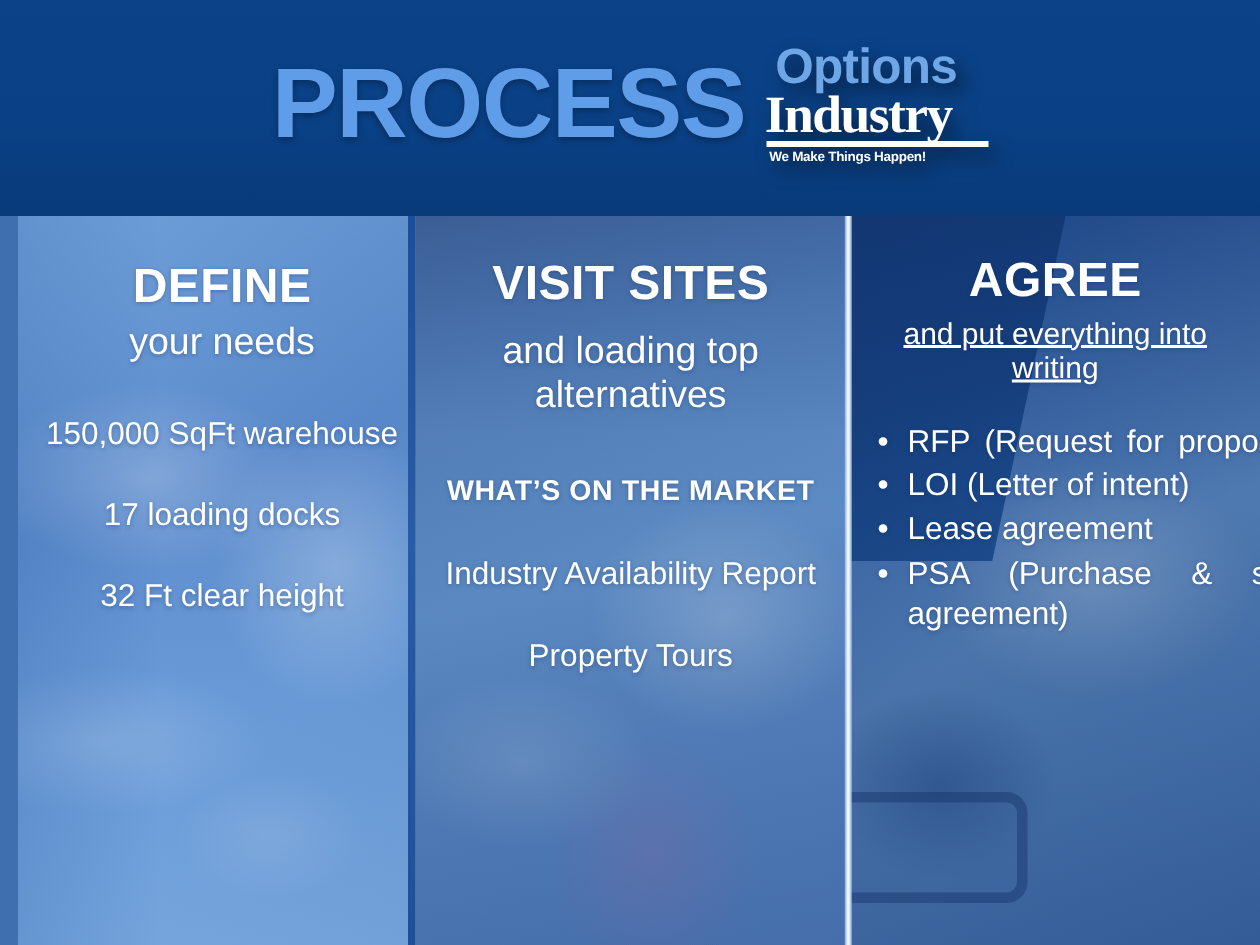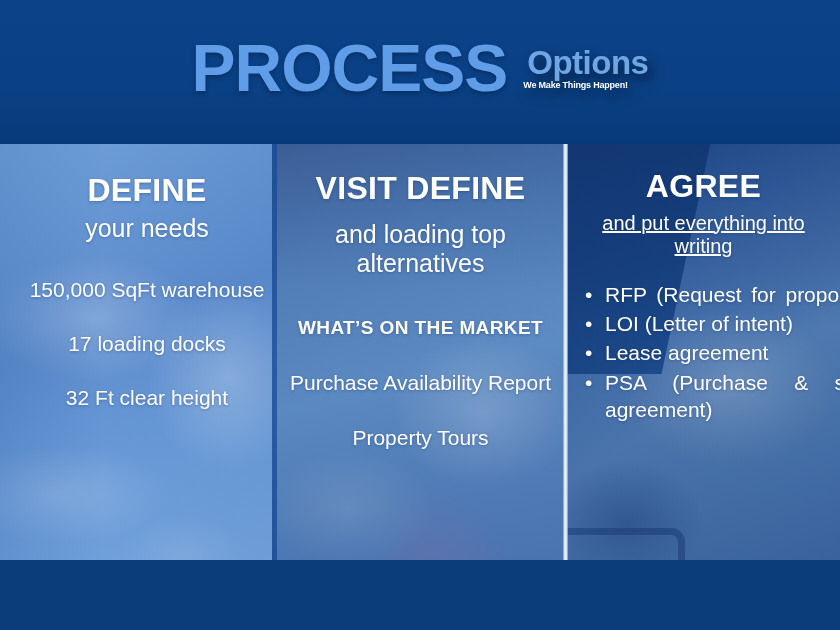--- a/index.html
+++ b/index.html
@@ -6,21 +6,21 @@
     margin: 0;
     padding: 0;
     background: #0a3d7a;
   }
   body {
     font-family: "Liberation Sans", sans-serif;
   }
   #slide {
     position: relative;
     width: 840px;
-    height: 560px;
+    height: 630px;
     overflow: hidden;
     background: #3f6fae;
   }
 
   
   #header {
     position: absolute;
     left: 0; top: 0;
     width: 840px;
     height: 144px;
@@ -95,21 +95,21 @@
     left: 0; top: 144px;
     width: 840px;
     height: 486px;
   }
   .col {
     position: absolute;
     top: 0;
     height: 486px;
     overflow: hidden;
   }
-  #col1 { left: 0;   width: 272px; padding-left: 22px; }
+  #col1 { left: 12px;   width: 272px; }
   #col2 { left: 277px; width: 287px; }
   #col3 { left: 567px; width: 273px; }
 
   .col-bg { position: absolute; inset: 0; }
 
   
   #col1 .col-bg {
     background:
       radial-gradient(ellipse 150px 90px at 32% 36%, rgba(255,255,255,0.22), rgba(255,255,255,0) 70%),
       radial-gradient(ellipse 120px 140px at 78% 48%, rgba(255,255,255,0.26), rgba(255,255,255,0) 68%),
@@ -258,20 +258,24 @@
 <body>
 
 <div id="slide">
 
   <div id="header">
     <div id="header-inner">
       <div id="process-word">PROCESS</div>
 
       <div id="logo">
         <div id="logo-options">Options</div>
+        <div id="logo-industry-wrap">
+          <span id="logo-industry">Industry</span>
+          <div id="logo-underline"></div>
+        </div>
         <div id="logo-tagline">We Make Things Happen!</div>
       </div>
     </div>
   </div>
 
   <div id="cols">
 
     <div class="col" id="col1">
       <div class="col-bg"></div>
       <div class="shade"></div>
@@ -283,25 +287,25 @@
           <div class="item">17 loading docks</div>
           <div class="item">32 Ft clear height</div>
         </div>
       </div>
     </div>
 
     <div class="col" id="col2">
       <div class="col-bg"></div>
       <div class="shade"></div>
       <div class="content">
-        <div class="heading" id="c2-heading">VISIT DEFINE</div>
+        <div class="heading" id="c2-heading">VISIT SITES</div>
         <div class="subheading" id="c2-sub">and loading top alternatives</div>
         <div class="label" id="c2-label">WHAT’S ON THE MARKET</div>
         <div id="c2-items">
-          <div class="item">Purchase Availability Report</div>
+          <div class="item">Industry Availability Report</div>
           <div class="item">Property Tours</div>
         </div>
       </div>
     </div>
 
     <div class="col" id="col3">
       <div class="col-bg"></div>
       <div class="suit"></div>
       <div class="glasses"></div>
       <div class="shade"></div>

